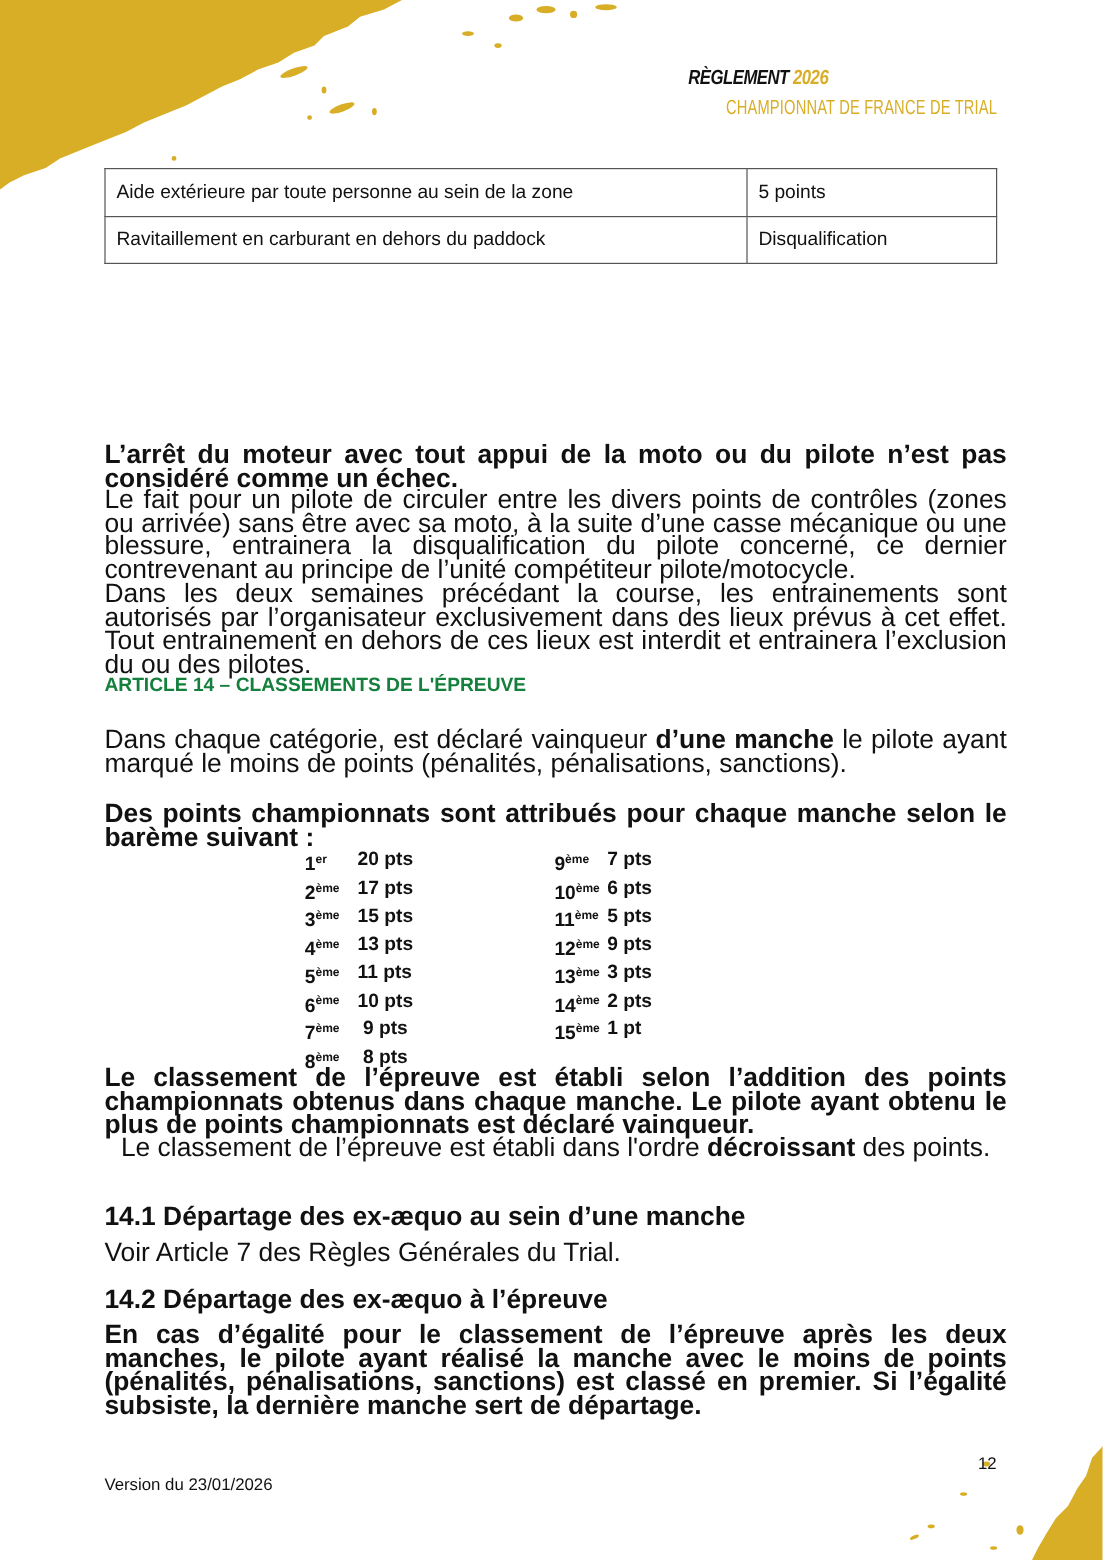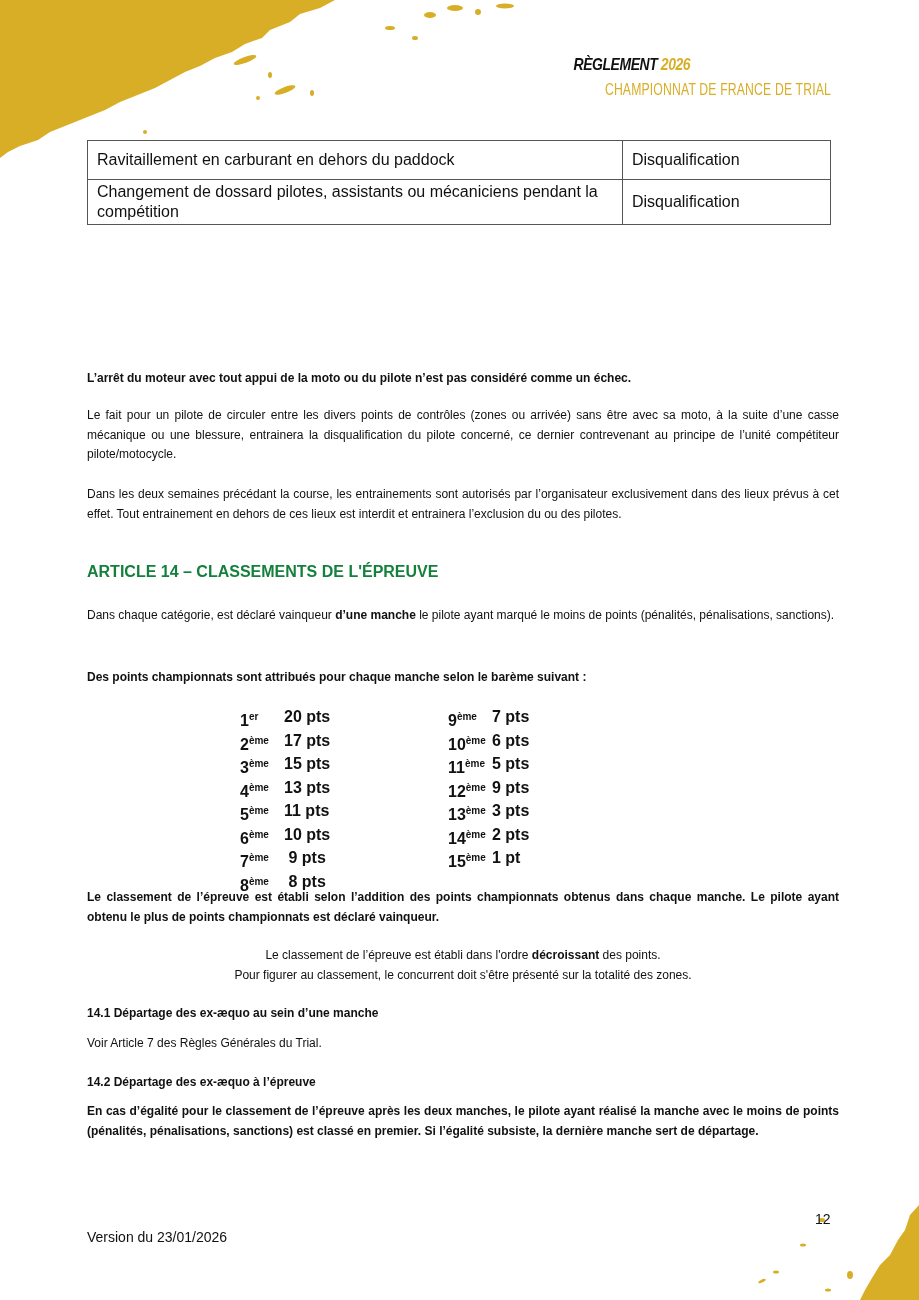--- a/index.html
+++ b/index.html
@@ -14,24 +14,24 @@
              transform-origin:right; letter-spacing:0.2px; }
   table.pen { position:absolute; left:87px; top:140px; width:744px; border-collapse:collapse; font-size:16px; }
   table.pen td { border:1px solid #555; padding:0 9px; vertical-align:middle; line-height:20px; }
   table.pen td.c1 { width:516px; }
   table.pen tr.r1 td { height:39px; }
   table.pen tr.r2 td { height:39px; }
   table.pen tr.r3 td { height:40px; }
   table.pen tr.r4 td { height:38px; }
   table.pen tr.r5 td { height:44px; }
   .bold { font-weight:700; }
-  .p { position:absolute; left:87px; width:752px; font-size:12px; line-height:19.6px; text-align:justify; margin:0; }
+  .p { position:absolute; left:87px; width:752px; font-size:22px; line-height:19.6px; text-align:justify; margin:0; }
   .h-art { position:absolute; left:87px; top:563px; color:#15803d; font-weight:700; font-size:16px; }
   .scale { position:absolute; font-weight:700; font-size:16px; line-height:19.5px; }
-  .scale .row { display:flex; }
+  .scale .row { display:flex;margin-left:14px; }
   .scale .rk { width:44px; }
   .scale sup { font-size:10px; vertical-align:6px; }
   .foot { position:absolute; left:87px; top:1229px; font-size:14px; }
   .pnum { position:absolute; left:815px; top:1211px; font-size:14px; }
 </style>
 </head>
 <body>
 
 <svg class="deco" style="left:0;top:0" width="520" height="165" viewBox="0 0 520 165">
   <path d="M0,0 L335,0 L320,8 L300,14 L290,22 L270,30 L262,38 L245,44 L232,52 L215,58 L200,66 L185,72 L170,80 L155,88 L140,94 L120,102 L105,110 L85,118 L70,124 L50,132 L38,140 L20,146 L8,152 L0,158 Z" fill="#d9ae27"></path>
@@ -62,26 +62,26 @@
 <div class="hdr">
   <div class="l1">
     <span>RÈGLEMENT</span>
     <span class="yr">2026</span>
   </div>
   <div class="l2">CHAMPIONNAT DE FRANCE DE TRIAL</div>
 </div>
 
 <table class="pen">
   <tbody>
+      <tr class="r1">
+    <td class="c1">Aide extérieure par toute personne au sein de la zone</td>
+    <td>5 points</td>
+  </tr>
   <tr class="r4">
     <td class="c1">Ravitaillement en carburant en dehors du paddock</td>
-    <td>Disqualification</td>
-  </tr>
-  <tr class="r5">
-    <td class="c1">Changement de dossard pilotes, assistants ou mécaniciens pendant la compétition</td>
     <td>Disqualification</td>
   </tr>
 </tbody>
   </table>
 
 <p class="p bold" style="top:369px">L’arrêt du moteur avec tout appui de la moto ou du pilote n’est pas considéré comme un échec.</p>
 <p class="p" style="top:406px">Le fait pour un pilote de circuler entre les divers points de contrôles (zones ou arrivée) sans être avec sa moto, à la suite d’une casse mécanique ou une blessure, entrainera la disqualification du pilote concerné, ce dernier contrevenant au principe de l’unité compétiteur pilote/motocycle.</p>
 <p class="p" style="top:485px">Dans les deux semaines précédant la course, les entrainements sont autorisés par l’organisateur exclusivement dans des lieux prévus à cet effet. Tout entrainement en dehors de ces lieux est interdit et entrainera l’exclusion du ou des pilotes.</p>
 
 <div class="h-art">ARTICLE 14 – CLASSEMENTS DE L'ÉPREUVE</div>
@@ -150,21 +150,21 @@
       <span>2 pts</span>
     </div>
     <div class="row">
       <span class="rk"><span>15</span><sup>ème</sup></span>
       <span>1 pt</span>
     </div>
   </div>
 
 <p class="p bold" style="top:888px">Le classement de l’épreuve est établi selon l’addition des points championnats obtenus dans chaque manche. Le pilote ayant obtenu le plus de points championnats est déclaré vainqueur.</p>
 
-<p class="p" style="top:946px;text-align:center"><span>Le classement de l’épreuve est établi dans l'ordre </span><b>décroissant</b><span> des points.</span><br><span>Pour figurer au classement, le concurrent doit s'être présenté sur la totalité des zones.</span></p>
+<p class="p" style="top:946px;text-align:center"><span>Le classement de l’épreuve est établi dans l'ordre </span><b>décroissant</b><span> des points.</span><br></p>
 
 <p class="p bold" style="top:1004px">14.1 Départage des ex-æquo au sein d’une manche</p>
 <p class="p" style="top:1034px">Voir Article 7 des Règles Générales du Trial.</p>
 <p class="p bold" style="top:1073px">14.2 Départage des ex-æquo à l’épreuve</p>
 <p class="p bold" style="top:1102px">En cas d’égalité pour le classement de l’épreuve après les deux manches, le pilote ayant réalisé la manche avec le moins de points (pénalités, pénalisations, sanctions) est classé en premier. Si l’égalité subsiste, la dernière manche sert de départage.</p>
 
 <div class="foot">Version du 23/01/2026</div>
 <div class="pnum">12</div>
 
 </body></html>

